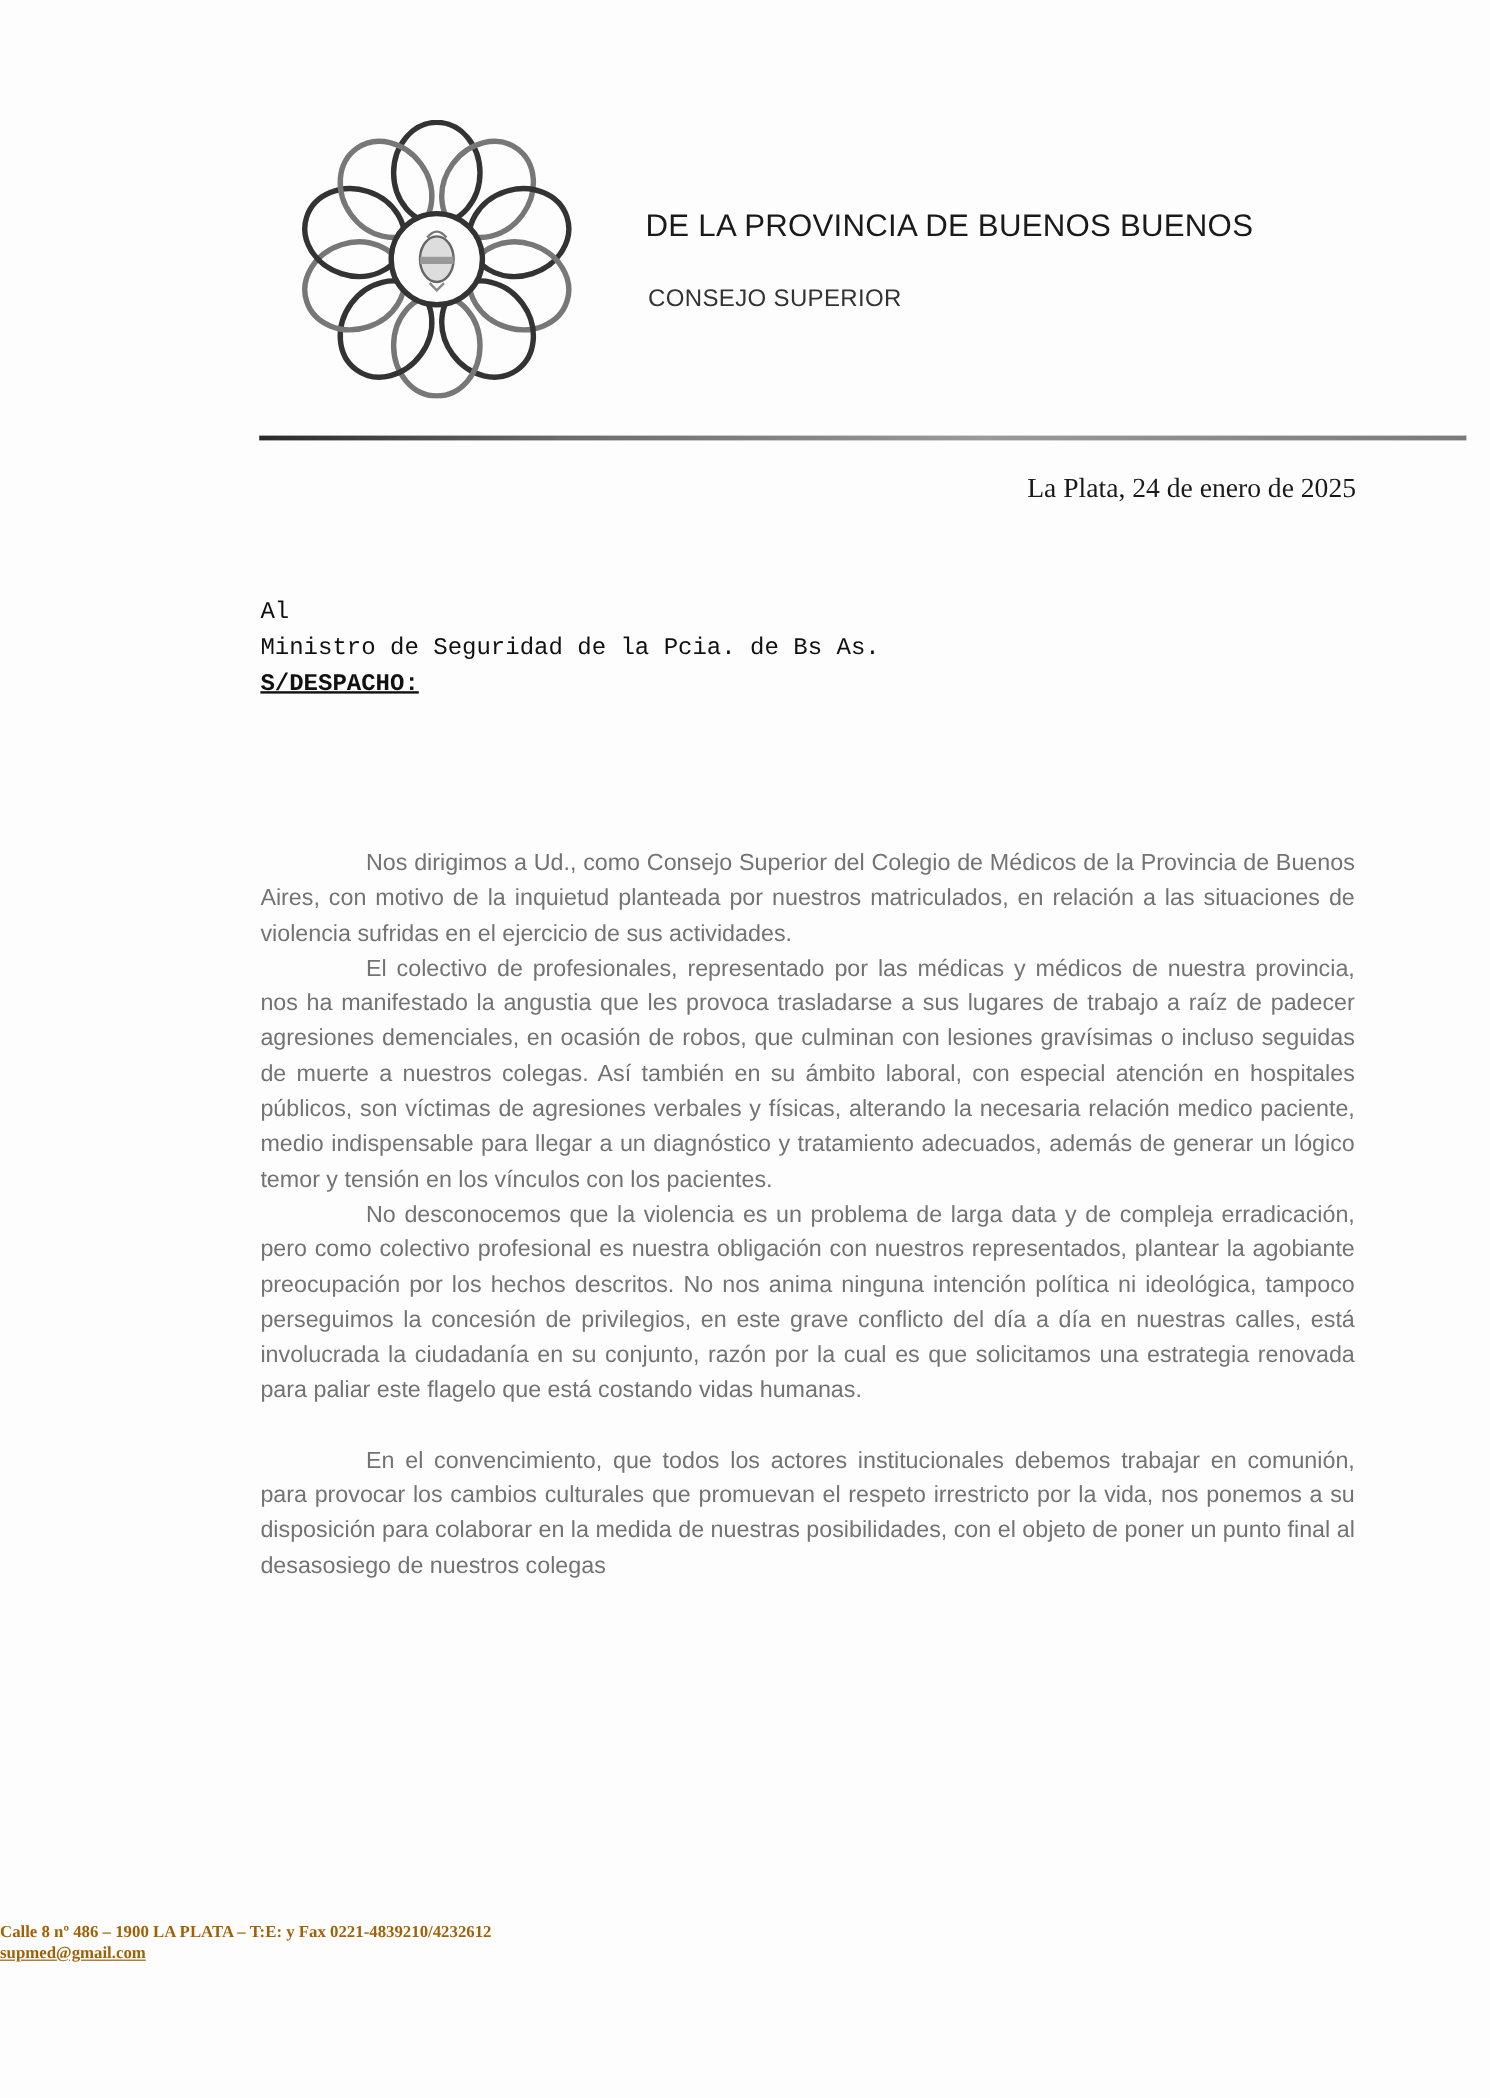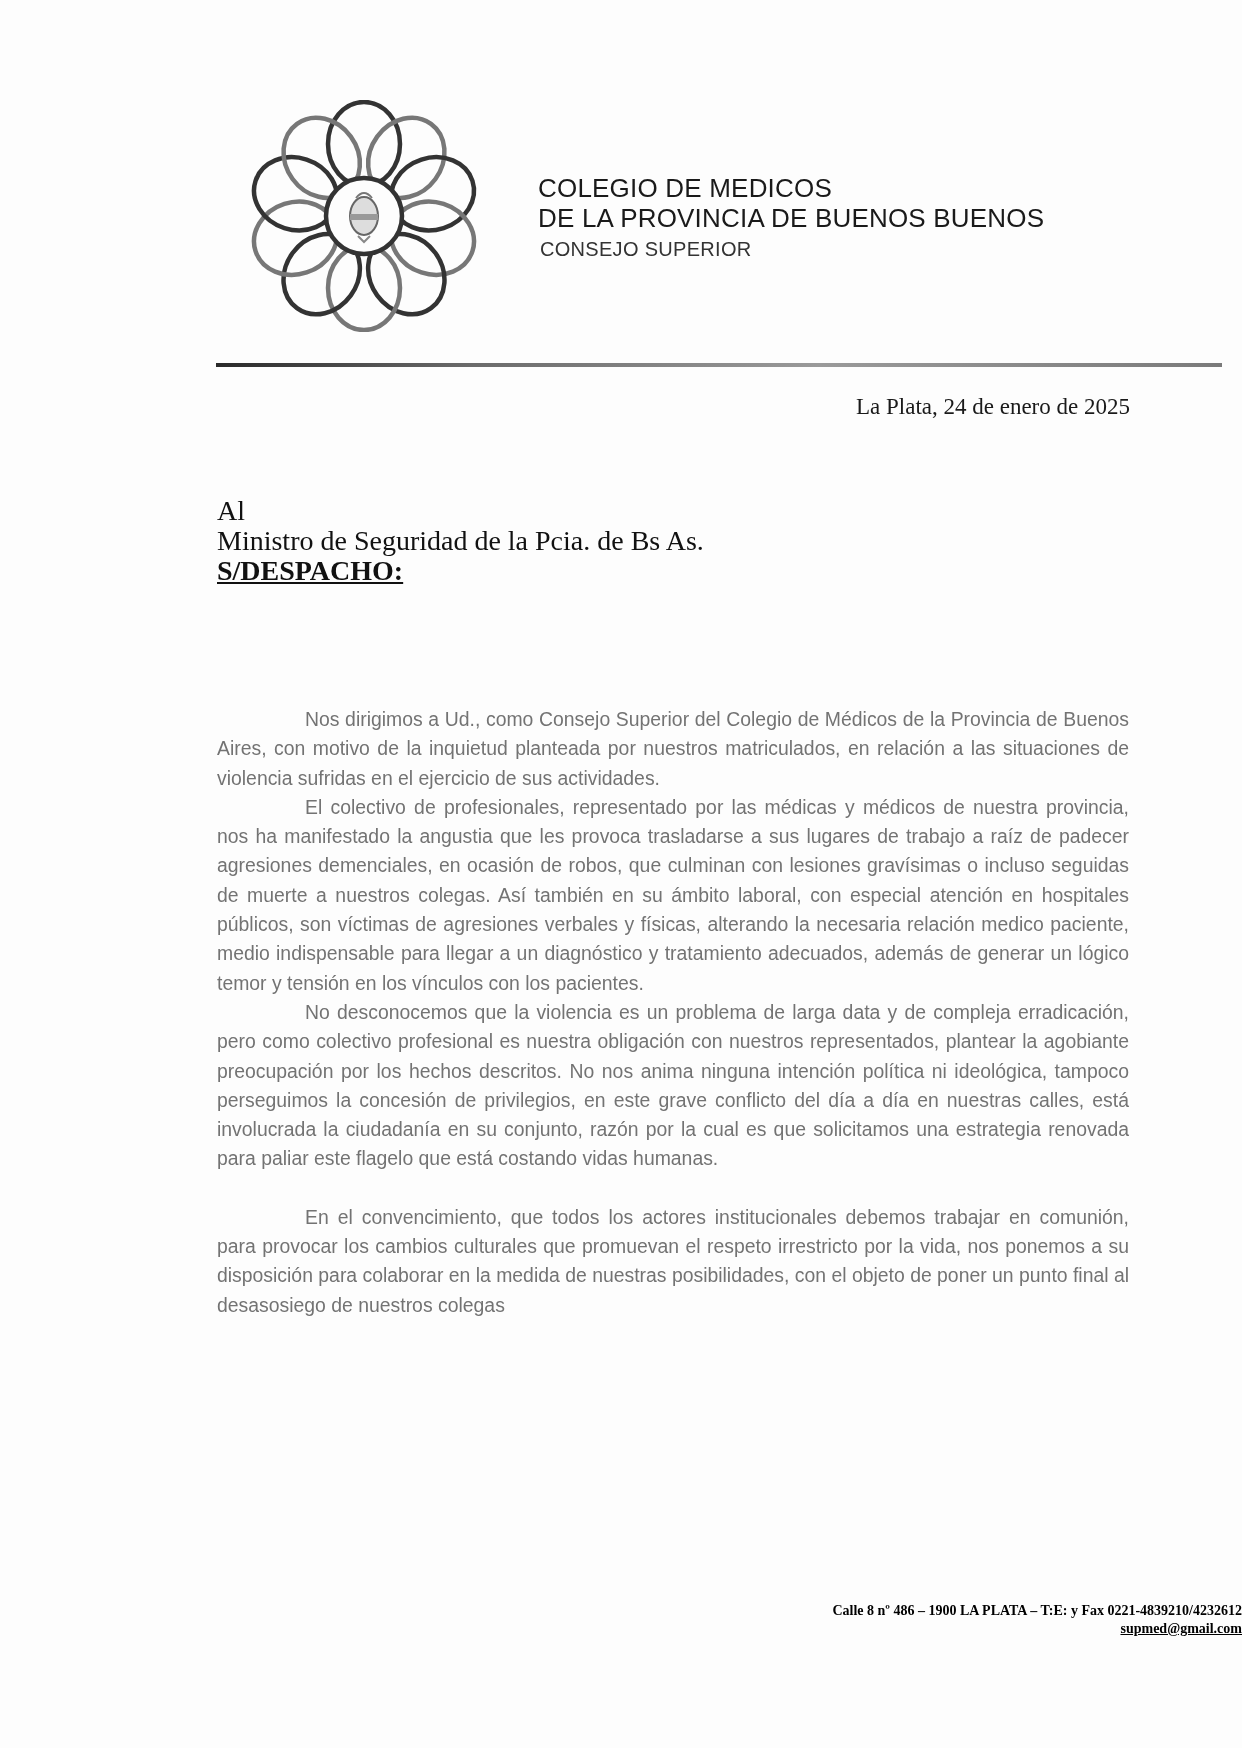--- a/index.html
+++ b/index.html
@@ -31,41 +31,41 @@
     }
     .date-line {
       position: absolute; right: 112px; top: 372px;
       font-family: "Liberation Serif", serif;
       font-size: 23px; color: #1a1a1a; margin-top: 22px;
     }
 
     
     .recipient {
       position: absolute; left: 217px; top: 496px;
-      font-family: Liberation Serif, serif;
-      font-size: 28px; line-height: 30px; color: #111;
+      font-family: Liberation Mono, monospace;
+      font-size: 20px; line-height: 30px; color: #111;
     }
     .recipient .despacho { font-weight: bold; text-decoration: underline; }
 
     
     .body-text {
       position: absolute; left: 217px; top: 705px; width: 912px;
       font-family: "Liberation Sans", sans-serif;
       font-size: 19.4px; line-height: 29.3px; color: #737373;
       text-align: justify;
     }
     .body-text p { margin: 0; text-indent: 88px; }
     .body-text p.gap { margin-top: 29px; }
 
     
     .footer {
       position: absolute; left: 0; width: 1242px; top: 1602px;
-      text-align: right;
+      text-align: left;
       font-family: "Liberation Serif", serif;
-      font-weight: bold; font-size: 14px; line-height: 18px; color: #000000;
+      font-weight: bold; font-size: 14px; line-height: 18px; color: #a16207;
     }
     .footer .email { text-decoration: underline; font-weight: bold; margin-top: 28px; }
   </style>
 </head>
 <body>
 
 <div class="page">
 
   <svg class="logo" viewBox="0 0 232 232">
     <g fill="none" stroke-width="4.5" id="rings">
@@ -83,21 +83,20 @@
     <circle cx="116" cy="116" r="38" fill="#fdfdfd" stroke="#333" stroke-width="4.5"></circle>
     <g>
       <ellipse cx="116" cy="116" rx="14" ry="19" fill="#ddd" stroke="#666" stroke-width="2"></ellipse>
       <rect x="102" y="114" width="28" height="6" fill="#999"></rect>
       <path d="M108 98 Q116 88 124 98" fill="none" stroke="#777" stroke-width="2"></path>
       <path d="M110 136 L116 142 L122 136" fill="none" stroke="#888" stroke-width="2"></path>
     </g>
   </svg>
 
   <div class="org-name">
-    <div>COLEGIO DE MEDICOS</div>
     <div>DE LA PROVINCIA DE BUENOS BUENOS</div>
   </div>
   <div class="org-sub">CONSEJO SUPERIOR</div>
 
   <div class="header-rule"></div>
 
   <div class="date-line">La Plata, 24 de enero de 2025</div>
 
   <div class="recipient">
     <div>Al</div>

